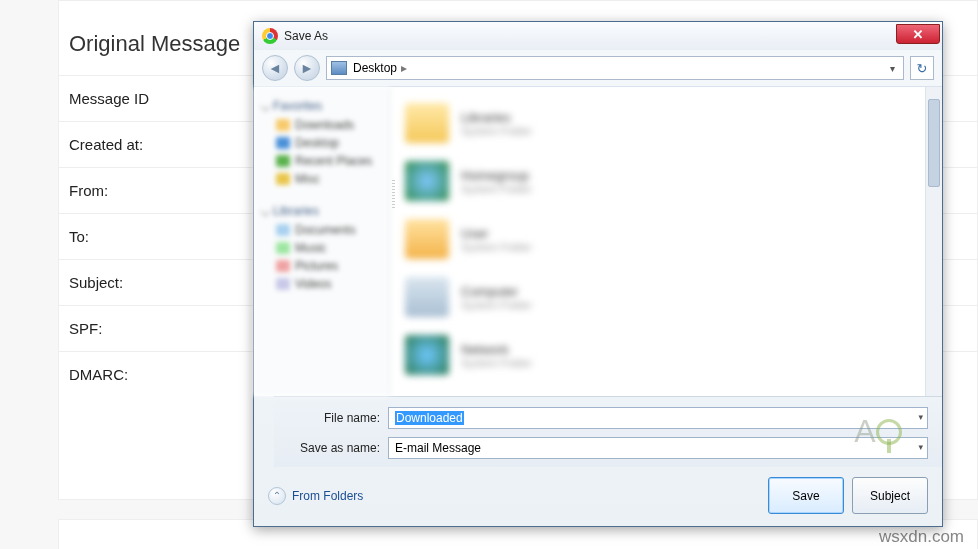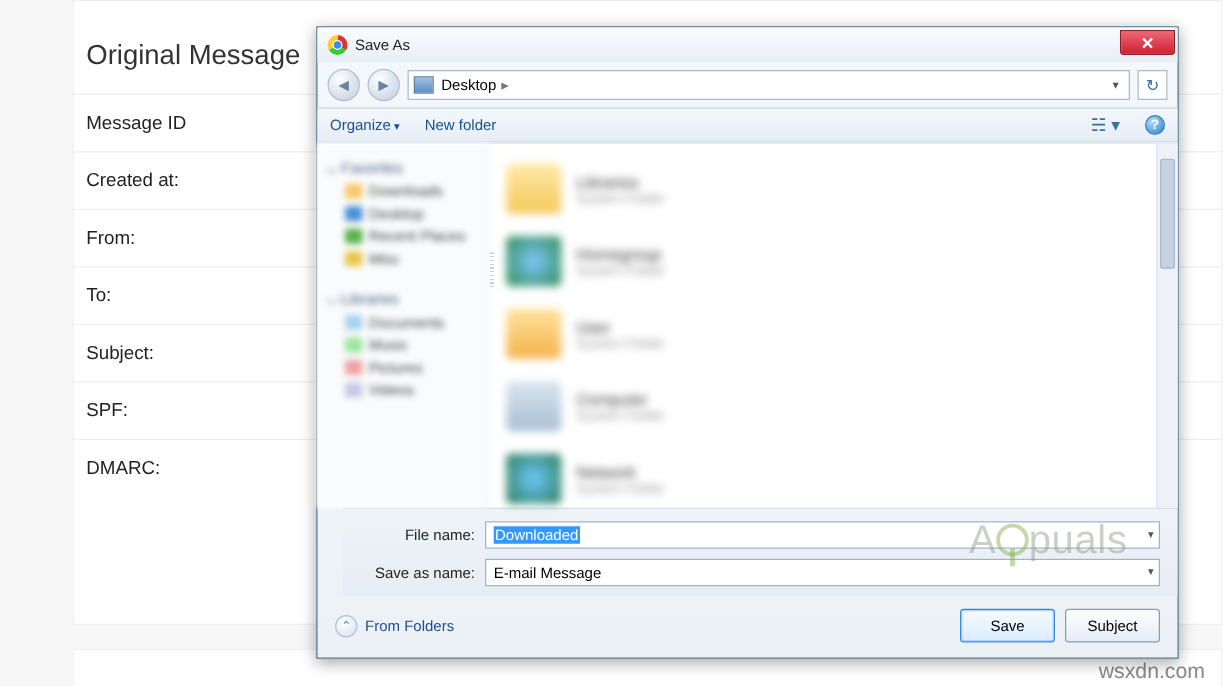--- a/index.html
+++ b/index.html
@@ -215,21 +215,21 @@
 
   
   .dlg-footer{
     display:flex;align-items:center;
     padding:10px 14px 12px 14px;
   }
   .hide-folders{display:flex;align-items:center;gap:6px;font-size:12px;color:#1b4e92;cursor:default;}
   .hide-circle{width:18px;height:18px;border-radius:50%;background:radial-gradient(circle at 35% 30%,#fff,#d4e1ef);border:1px solid #b3c4d7;display:flex;align-items:center;justify-content:center;font-size:10px;color:#5a7fa7;}
   .footer-spacer{flex:1;}
   .btn{
-    width:76px;height:27px;font-size:12px;
+    width:76px;height:37px;font-size:12px;
     border:1px solid #8a9db3;border-radius:3px;
     background:linear-gradient(#fdfdfd,#e6edf5);
     display:flex;align-items:center;justify-content:center;
     margin-left:8px;
   }
   .btn-default{border-color:#3a8bd6;box-shadow:0 0 0 1px #a9d4ff inset;background:linear-gradient(#f8fbff,#d9ecff);}
   
   
   .wm {
     position:absolute;
@@ -282,27 +282,20 @@
     <div class="nav-fwd">►</div>
     <div class="nav-bc">
       <span class="nav-bc-icon"></span>
       <span>Desktop</span>
       <span class="nav-bc-sep">▸</span>
       <span class="nav-bc-drop">▾</span>
     </div>
     <div class="nav-refresh">↻</div>
   </div>
 
-  <div class="dlg-toolbar">
-    <span class="tool-org">Organize</span>
-    <span>New folder</span>
-    <span class="tool-spacer"></span>
-    <span class="tool-view">☵ ▾</span>
-    <span class="tool-help">?</span>
-  </div>
 
   <div class="dlg-body">
     <div class="dlg-tree">
       <div class="tree-heading">Favorites</div>
       <div class="tree-item">
           <span class="tico ic1"></span>
           <span>Downloads</span>
         </div>
       <div class="tree-item">
           <span class="tico ic2"></span>
@@ -401,15 +394,14 @@
       <span>From Folders</span>
     </div>
     <div class="footer-spacer"></div>
     <div class="btn btn-default">Save</div>
     <div class="btn">Subject</div>
   </div>
 
   <div class="wm">
     <span>A</span>
       <span class="wm-p"></span>
-      <span>puals</span>
   </div>
 </div>
 
 </body></html>

